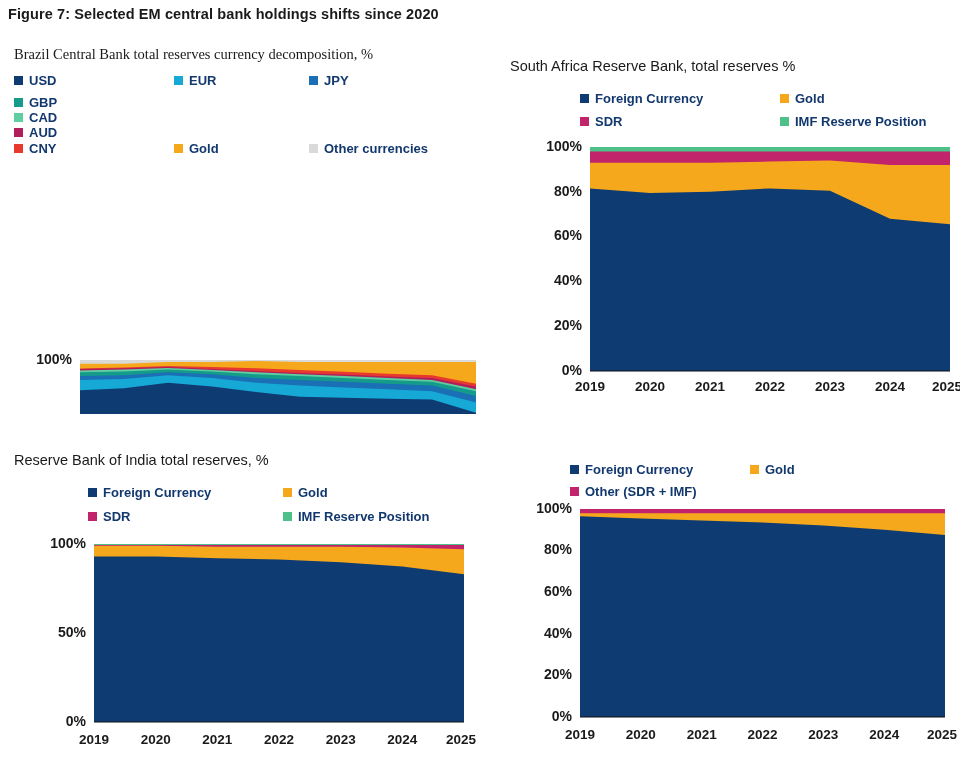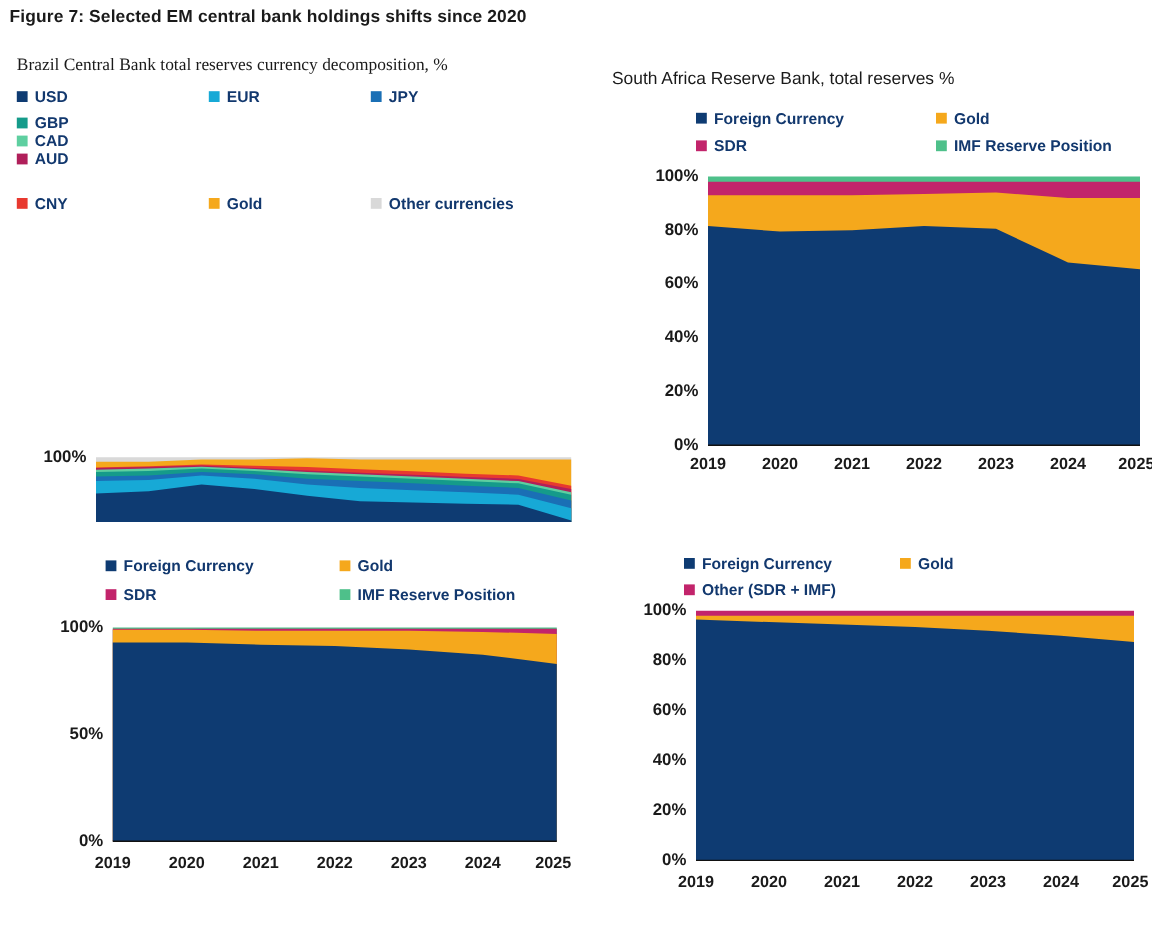--- a/index.html
+++ b/index.html
@@ -104,21 +104,21 @@
         </div>
         <div class="legend-item" style="width:135px;">
           <span class="legend-swatch" style="background:#5ecfa0"></span>
           <span>CAD</span>
         </div>
         <div class="legend-item">
           <span class="legend-swatch" style="background:#b01f5a"></span>
           <span>AUD</span>
         </div>
       </div>
-      <div class="legend-row" style="margin-top:22px;">
+      <div class="legend-row" style="margin-top:1px;">
         <div class="legend-item" style="width:160px;">
           <span class="legend-swatch" style="background:#e8392f"></span>
           <span>CNY</span>
         </div>
         <div class="legend-item" style="width:135px;">
           <span class="legend-swatch" style="background:#f5a81c"></span>
           <span>Gold</span>
         </div>
         <div class="legend-item">
           <span class="legend-swatch" style="background:#d9d9d9"></span>
@@ -229,20 +229,21 @@
           <text class="xtick" x="260" y="256">2022</text>
           <text class="xtick" x="320" y="256">2023</text>
           <text class="xtick" x="380" y="256">2024</text>
           <text class="xtick" x="437" y="256">2025</text>
         </g>
       </svg>
     </div>
   </div>
 
   <div class="panel" style="left:14px; top:450px; width:500px;">
+    <div class="panel-title">Reserve Bank of India total reserves, %</div>
 
     <div class="legend" style="margin-left:74px;">
       <div class="legend-row" style="margin-top:14px;">
         <div class="legend-item" style="width:195px;">
           <span class="legend-swatch" style="background:#0e3b72"></span>
           <span>Foreign Currency</span>
         </div>
         <div class="legend-item">
           <span class="legend-swatch" style="background:#f5a81c"></span>
           <span>Gold</span>

